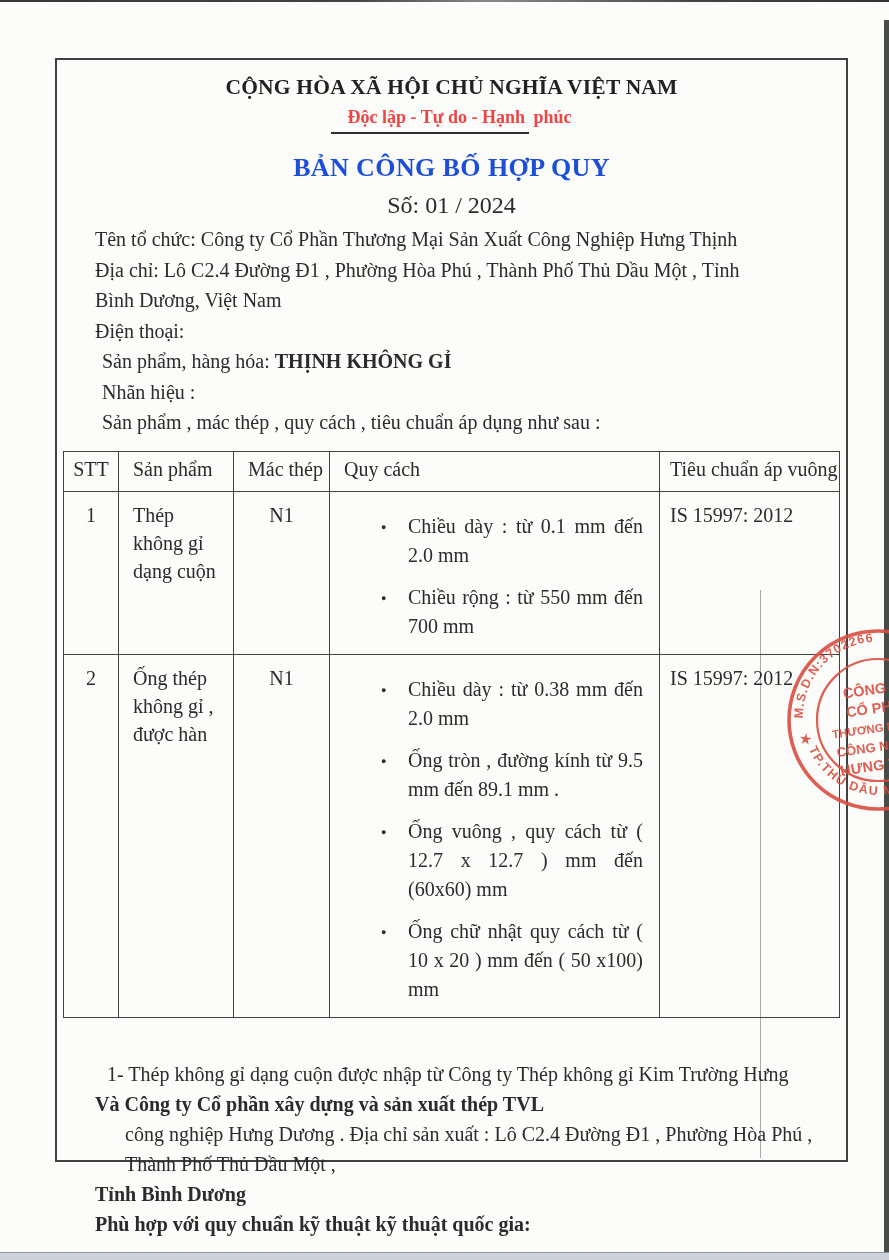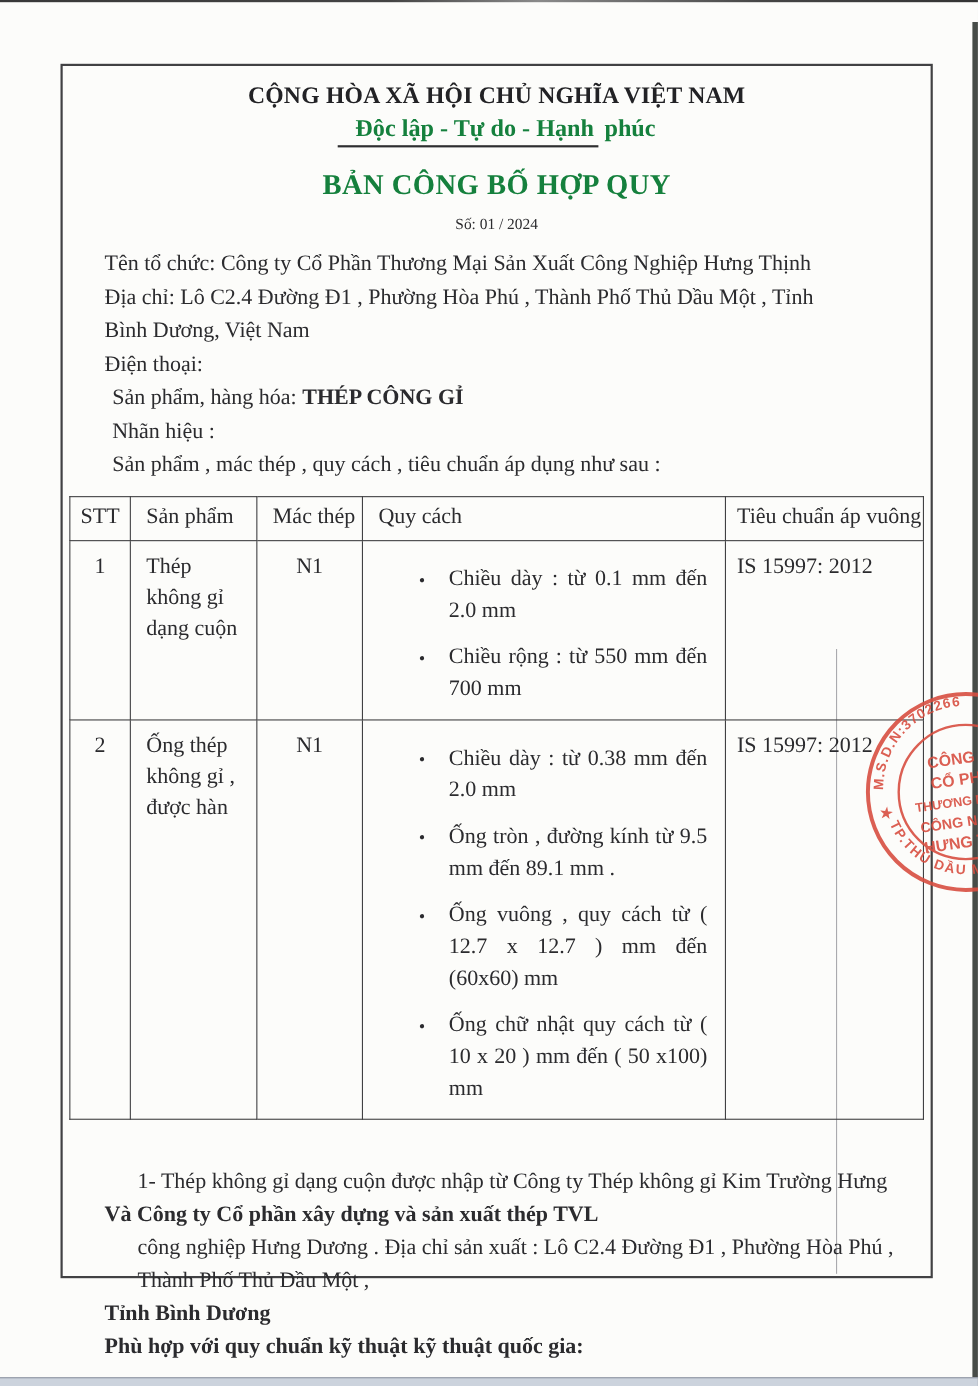--- a/index.html
+++ b/index.html
@@ -14,25 +14,25 @@
   .edge-right{position:absolute;top:20px;right:0;width:5px;height:1240px;background:#474c48;}
   .edge-bottom{position:absolute;bottom:0;left:0;width:100%;height:8px;
     background:#ccd3dd;border-top:1px solid #8f96a2;box-sizing:border-box;}
   .crease{position:absolute;left:760px;top:590px;width:1px;height:568px;background:rgba(70,72,82,.45);}
 
   .frame{position:absolute;left:55px;top:58px;width:789px;height:1100px;
     border:2px solid #414143;box-sizing:content-box;}
 
   .nat{text-align:center;margin-top:13px;}
   .nat-l1{font-weight:bold;font-size:21.5px;line-height:28px;letter-spacing:.2px;color:#222225;}
-  .nat-l2-wrap{font-weight:bold;font-size:22px;line-height:26px;margin-top:3px;color:#15803d;}
+  .nat-l2-wrap{font-weight:bold;font-size:18px;line-height:26px;margin-top:3px;color:#ef4444;}
   .nat-l2-u{display:inline-block;border-bottom:2.5px solid #2e2e30;padding:0 4px 2px 16px;}
   .doc-title{text-align:center;font-weight:bold;font-size:26px;line-height:30px;
-    margin-top:19px;letter-spacing:.4px;color:#15803d;}
-  .doc-num{text-align:center;font-size:14px;line-height:28px;margin-top:8px;}
+    margin-top:19px;letter-spacing:.4px;color:#1d4ed8;}
+  .doc-num{text-align:center;font-size:24px;line-height:28px;margin-top:8px;}
 
   .info{margin:5px 30px 0 38px;font-size:20px;}
   .info .line{line-height:30.5px;}
   .ind{margin-left:7px;}
   .bold{font-weight:bold;}
 
   table.spec{border-collapse:collapse;margin:13px 0 5px 6px;table-layout:fixed;
     width:776px;font-size:20px;}
   table.spec th,table.spec td{border:1.6px solid #414143;vertical-align:top;
     font-weight:normal;text-align:left;}
@@ -41,21 +41,21 @@
   table.spec td{padding:9px 6px 0 14px;line-height:28px;}
   td.just{text-align:justify;padding-right:12px;}
   td.qc{padding:0;}
   ul.qc{margin:11px 10px 0 64px;padding:0;}
   ul.qc li{list-style:none;position:relative;margin:0 0 13px 0;
     text-align:justify;line-height:29px;}
   ul.qc li::before{content:"●";font-size:9px;position:absolute;left:-27px;top:1px;color:#2b2b2e;}
 
   .notes{margin-top:41px;font-size:20px;}
   .notes .nline{line-height:30px;}
-  .m50{margin-left:68px;}
+  .m50{margin-left:50px;}
   .m38{margin-left:38px;font-weight:bold;}
   .m68{margin-left:68px;}
 
   .stamp{position:absolute;left:778px;top:620px;width:200px;height:200px;opacity:.9;z-index:5;}
   .stamp text{font-family:"Liberation Sans",sans-serif;font-weight:bold;}
 </style>
 </head>
 <body>
 
 <div class="page">
@@ -73,21 +73,21 @@
     </div>
 
     <div class="doc-title">BẢN CÔNG BỐ HỢP QUY</div>
     <div class="doc-num">Số: 01 / 2024</div>
 
     <div class="info">
       <div class="line">Tên tổ chức: Công ty Cổ Phần Thương Mại Sản Xuất Công Nghiệp Hưng Thịnh</div>
       <div class="line">Địa chỉ: Lô C2.4 Đường Đ1 , Phường Hòa Phú , Thành Phố Thủ Dầu Một , Tỉnh</div>
       <div class="line">Bình Dương, Việt Nam</div>
       <div class="line">Điện thoại:</div>
-      <div class="line ind"><span>Sản phẩm, hàng hóa: </span><span class="bold">THÉP CÔNG GỈ</span></div>
+      <div class="line ind"><span>Sản phẩm, hàng hóa: </span><span class="bold">THỊNH KHÔNG GỈ</span></div>
       <div class="line ind">Nhãn hiệu :</div>
       <div class="line ind">Sản phẩm , mác thép , quy cách , tiêu chuẩn áp dụng như sau :</div>
     </div>
 
     <table class="spec">
       <colgroup>
         <col style="width:55px">
           <col style="width:115px">
           <col style="width:96px">
         <col style="width:330px">

